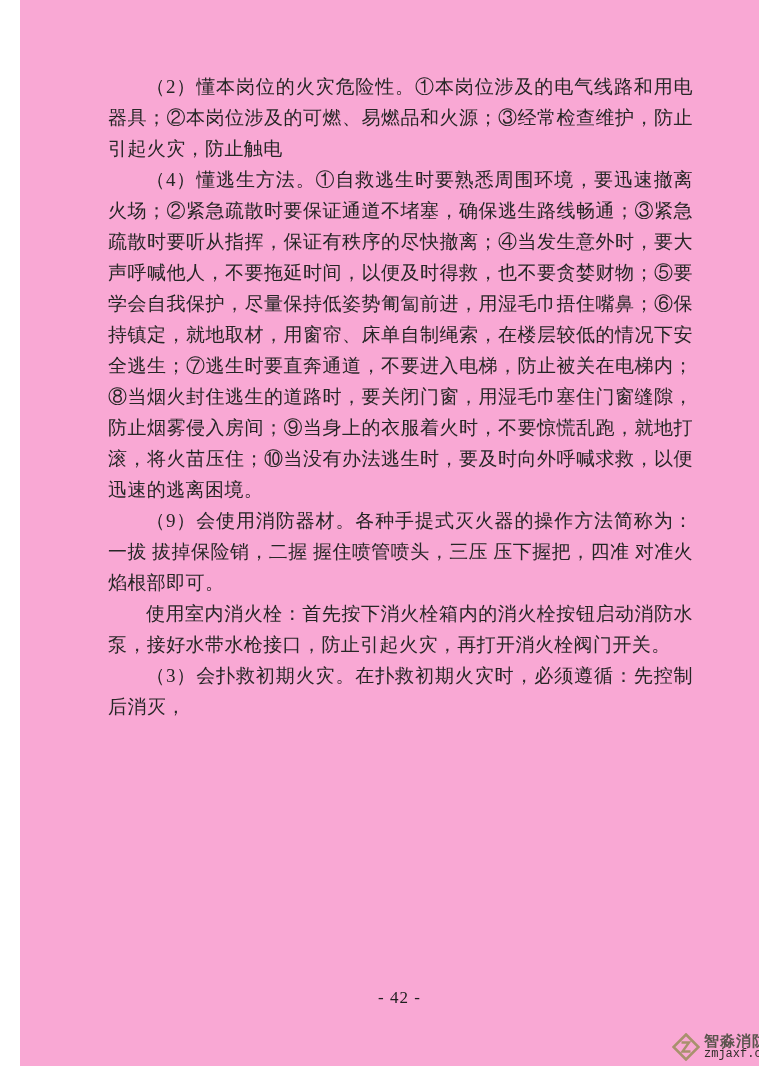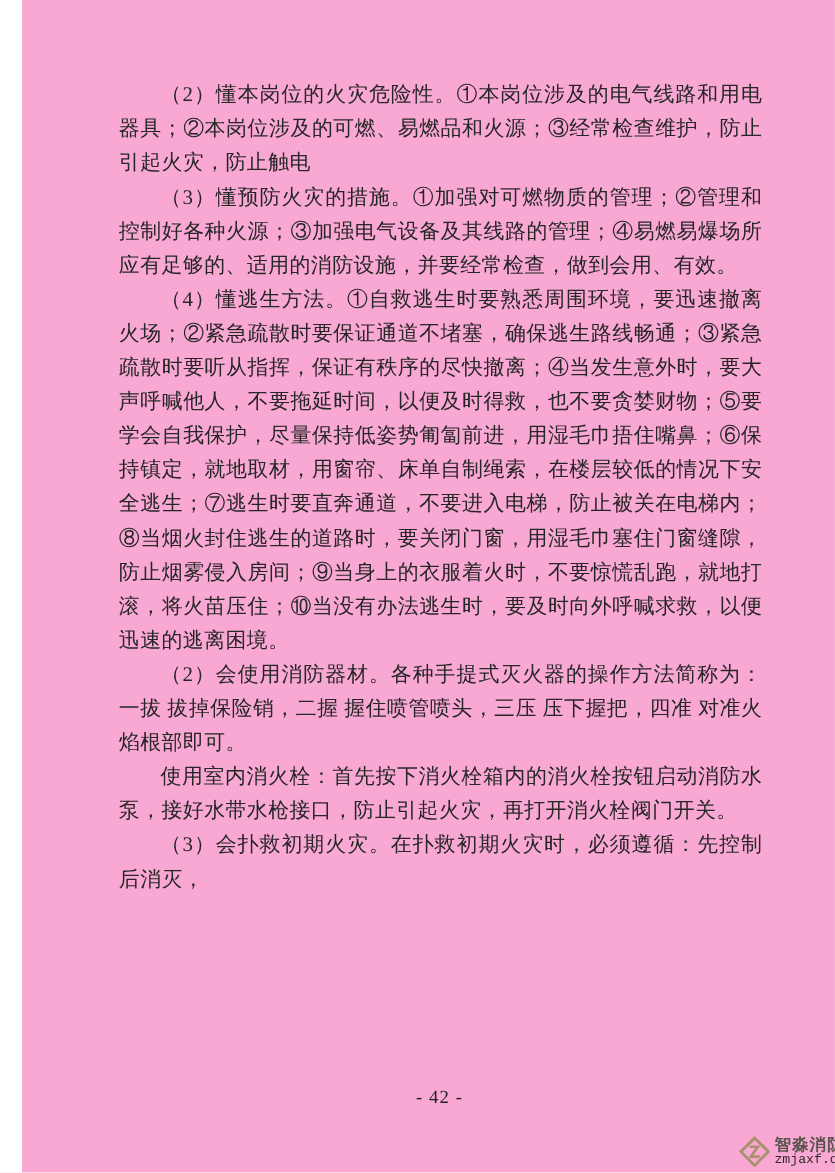--- a/index.html
+++ b/index.html
@@ -79,23 +79,22 @@
     letter-spacing: 0px;
   }
 </style>
 </head>
 <body>
 
 <div class="page">
 
   <div class="content">
     <p class="para">（2）懂本岗位的火灾危险性。①本岗位涉及的电气线路和用电器具；②本岗位涉及的可燃、易燃品和火源；③经常检查维护，防止引起火灾，防止触电</p>
-    <p class="para">（3）懂预防火灾的措施。①加强对可燃物质的管理；②管理和控制好各种火源；③加强电气设备及其线路的管理；④易燃易爆场所应有足够的、适用的消防设施，并要经常检查，做到会用、有效。</p>
     <p class="para">（4）懂逃生方法。①自救逃生时要熟悉周围环境，要迅速撤离火场；②紧急疏散时要保证通道不堵塞，确保逃生路线畅通；③紧急疏散时要听从指挥，保证有秩序的尽快撤离；④当发生意外时，要大声呼喊他人，不要拖延时间，以便及时得救，也不要贪婪财物；⑤要学会自我保护，尽量保持低姿势匍匐前进，用湿毛巾捂住嘴鼻；⑥保持镇定，就地取材，用窗帘、床单自制绳索，在楼层较低的情况下安全逃生；⑦逃生时要直奔通道，不要进入电梯，防止被关在电梯内；⑧当烟火封住逃生的道路时，要关闭门窗，用湿毛巾塞住门窗缝隙，防止烟雾侵入房间；⑨当身上的衣服着火时，不要惊慌乱跑，就地打滚，将火苗压住；⑩当没有办法逃生时，要及时向外呼喊求救，以便迅速的逃离困境。</p>
-    <p class="para">（2）会使用消防器材。各种手提式灭火器的操作方法简称为：一拔 拔掉保险销，二握 握住喷管喷头，三压 压下握把，四准 对准火焰根部即可。</p>
+    <p class="para">（9）会使用消防器材。各种手提式灭火器的操作方法简称为：一拔 拔掉保险销，二握 握住喷管喷头，三压 压下握把，四准 对准火焰根部即可。</p>
     <p class="para">使用室内消火栓：首先按下消火栓箱内的消火栓按钮启动消防水泵，接好水带水枪接口，防止引起火灾，再打开消火栓阀门开关。</p>
     <p class="para">（3）会扑救初期火灾。在扑救初期火灾时，必须遵循：先控制后消灭，</p>
   </div>
 
   <div class="pageno">- 42 -</div>
 
   <div class="watermark">
     <span class="logo-icon">
       <svg width="28" height="28" viewBox="0 0 28 28" xmlns="http://www.w3.org/2000/svg">
         <polygon points="14,1.5 26.5,14 14,26.5 1.5,14" fill="none" stroke="#a8916d" stroke-width="2.6"></polygon>

